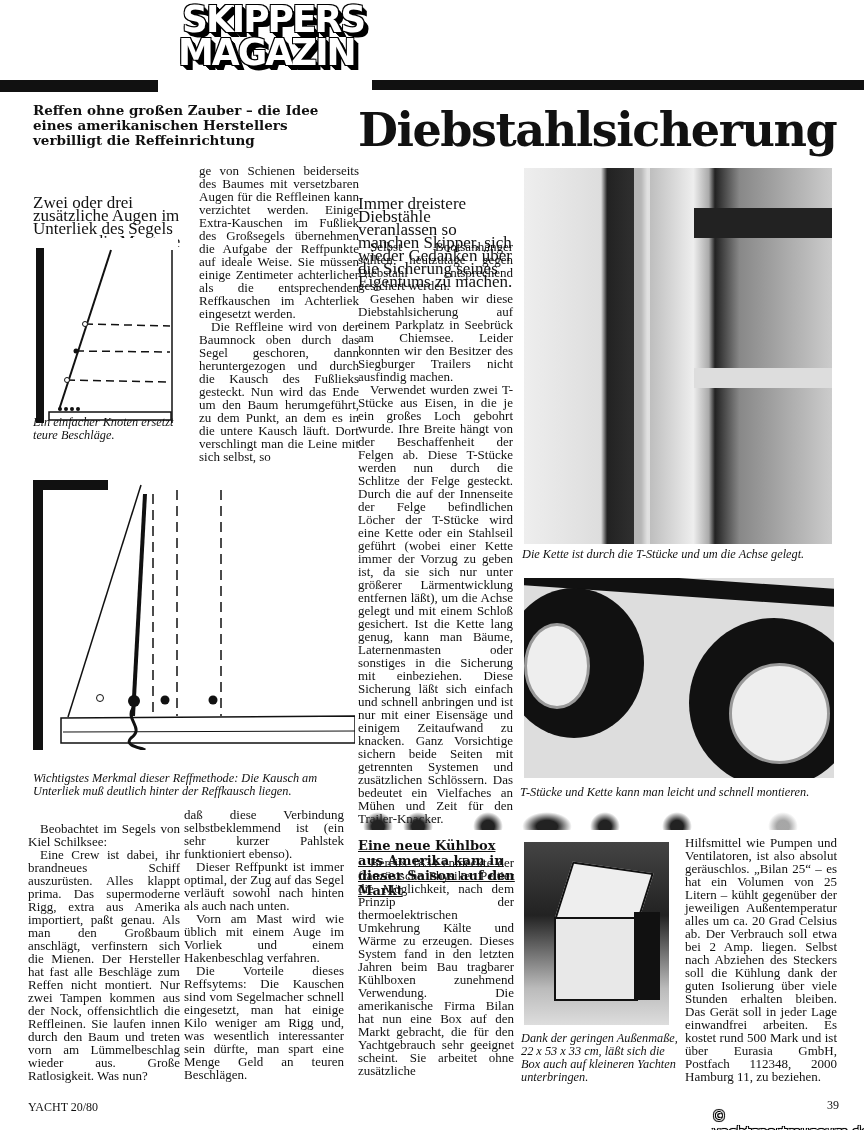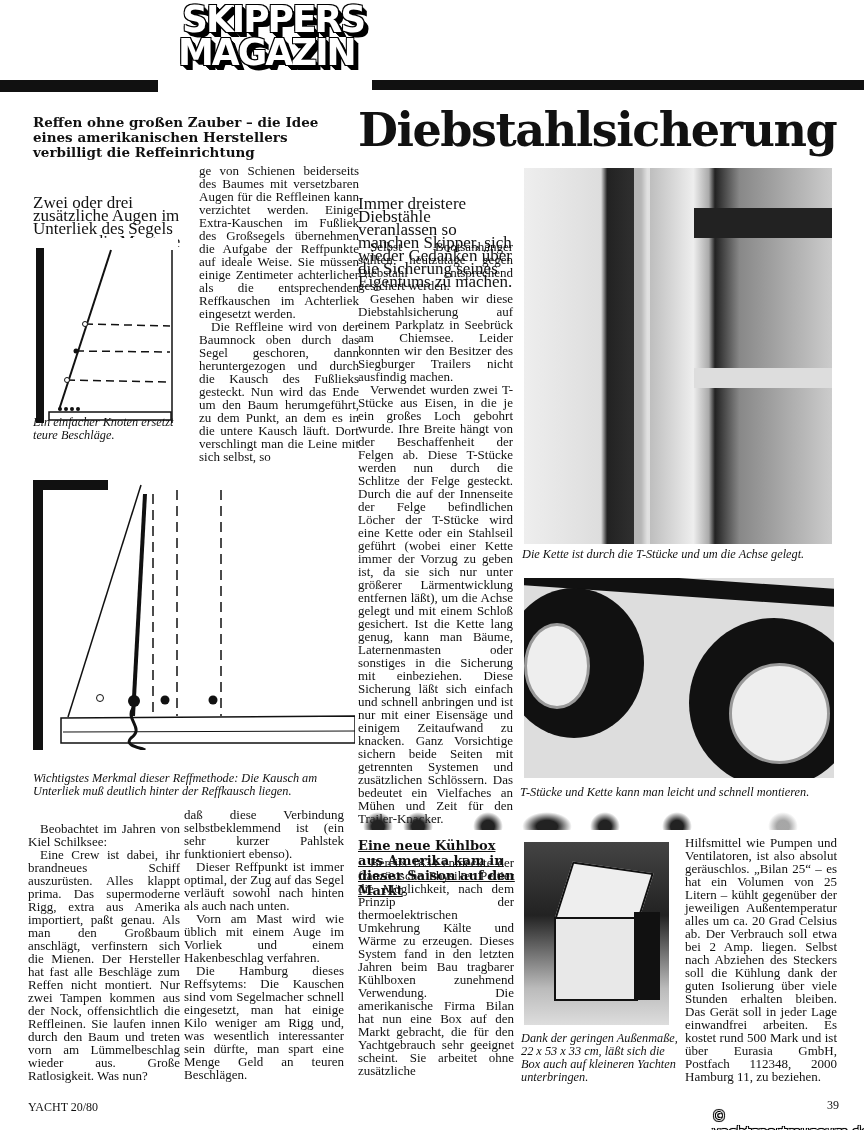--- a/index.html
+++ b/index.html
@@ -7,21 +7,21 @@
   .abs { position:absolute; }
   .logo { left:178px; top:2px; width:190px; height:74px; }
   .logo .l1, .logo .l2 { position:absolute; font-family:"DejaVu Sans", sans-serif; font-weight:900; font-size:36px; letter-spacing:-2px; color:#fff; line-height:34px;
     text-shadow: 2px 2px 0 #000, 3px 3px 0 #000, 4px 4px 0 #000, 5px 5px 0 #000, -1px -1px 0 #000, 1px -1px 0 #000, -1px 1px 0 #000; transform:scaleY(1.05); }
   .logo .l1 { left:4px; top:0; }
   .logo .l2 { left:0; top:33px; }
   .rule { height:12px; background:#111; }
   .rule-left { left:0; top:80px; width:158px; }
   .rule-right { left:372px; top:80px; width:492px; height:10px; }
   .slab { font-family:"DejaVu Serif", serif; font-weight:bold; }
-  .hl1 { left:33px; top:115px; width:320px; font-size:13.5px; line-height:15px; }
+  .hl1 { left:33px; top:103px; width:320px; font-size:13.5px; line-height:15px; }
   .bigtitle { left:358px; top:100px; width:490px; font-family:"DejaVu Serif", serif; font-weight:900; font-size:47px; letter-spacing:-1.5px; line-height:60px; white-space:nowrap; transform:scaleX(0.98); transform-origin:left; }
   .col { font-size:13px; line-height:13px; text-align:justify; hyphens:manual; }
   .col p { margin:0; text-indent:12px; }
   .col p.noi { text-indent:0; }
   .lead { font-weight:normal; font-size:17px; line-height:13px;margin-top:31px; }
   .cap { font-style:italic; font-size:12.3px; line-height:13px; }
   .photo { background:#555; overflow:hidden; }
   .fig { background:#fff; }
   .crown { width:30px; height:18px; background:radial-gradient(ellipse at 50% 80%, #222 30%, rgba(0,0,0,0) 70%); }
   .folio { font-size:12px; }
@@ -113,28 +113,28 @@
 
 <div class="abs crown" style="left:363px; top:812px;"></div>
 <div class="abs crown" style="left:403px; top:812px;"></div>
 <div class="abs crown" style="left:473px; top:812px;"></div>
 <div class="abs crown" style="left:522px; top:812px; width:50px;"></div>
 <div class="abs crown" style="left:590px; top:812px;"></div>
 <div class="abs crown" style="left:662px; top:812px;"></div>
 <div class="abs crown" style="left:768px; top:812px; opacity:0.4;"></div>
 
 <div class="abs col" style="left:28px; top:822px; width:152px;">
-  <p>Beobachtet im Jahren von Kiel Schilksee:</p>
+  <p>Beobachtet im Segels von Kiel Schilksee:</p>
   <p>Eine Crew ist dabei, ihr brandneues Schiff auszurüsten. Alles klappt prima. Das supermoderne Rigg, extra aus Amerika importiert, paßt genau. Als man den Großbaum anschlägt, verfinstern sich die Mienen. Der Hersteller hat fast alle Beschläge zum Reffen nicht montiert. Nur zwei Tampen kommen aus der Nock, offensichtlich die Reffleinen. Sie laufen innen durch den Baum und treten vorn am Lümmelbeschlag wieder aus. Große Ratlosigkeit. Was nun?</p>
 </div>
 <div class="abs col" style="left:184px; top:808px; width:160px;">
   <p class="noi">daß diese Verbindung selbstbeklemmend ist (ein sehr kurzer Pahlstek funktioniert ebenso).</p>
   <p>Dieser Reffpunkt ist immer optimal, der Zug auf das Segel verläuft sowohl nach hinten als auch nach unten.</p>
   <p>Vorn am Mast wird wie üblich mit einem Auge im Vorliek und einem Hakenbeschlag verfahren.</p>
-  <p>Die Hamburg dieses Reffsytems: Die Kauschen sind vom Segelmacher schnell eingesetzt, man hat einige Kilo weniger am Rigg und, was wesentlich interessanter sein dürfte, man spart eine Menge Geld an teuren Beschlägen.</p>
+  <p>Die Vorteile dieses Reffsytems: Die Kauschen sind vom Segelmacher schnell eingesetzt, man hat einige Kilo weniger am Rigg und, was wesentlich interessanter sein dürfte, man spart eine Menge Geld an teuren Beschlägen.</p>
 </div>
 
 <div class="abs slab" style="left:358px; top:838px; width:160px; font-size:13px; line-height:15px; text-decoration:underline;">Eine neue Kühlbox aus Amerika kam in dieser Saison auf den Markt</div>
 <div class="abs col" style="left:358px; top:856px; width:156px;">
   <p>Bereits 1834 entdeckte der französische Physiker Peltier die Möglichkeit, nach dem Prinzip der thermoelektrischen Umkehrung Kälte und Wärme zu erzeugen. Dieses System fand in den letzten Jahren beim Bau tragbarer Kühlboxen zunehmend Verwendung. Die amerikanische Firma Bilan hat nun eine Box auf den Markt gebracht, die für den Yachtgebrauch sehr geeignet scheint. Sie arbeitet ohne zusätzliche</p>
 </div>
 <div class="abs photo" style="left:524px; top:842px; width:145px; height:183px; background:linear-gradient(180deg,#444 0,#222 40%,#bbb 80%,#ddd 100%);">
   <div class="abs" style="left:38px; top:25px; width:80px; height:55px; background:#eee; transform:skewX(-10deg) rotate(8deg); border:2px solid #111;"></div>
   <div class="abs" style="left:30px; top:75px; width:80px; height:80px; background:#e8e8e8; border:2px solid #111;"></div>
   <div class="abs" style="left:110px; top:70px; width:26px; height:88px; background:#111;"></div>

